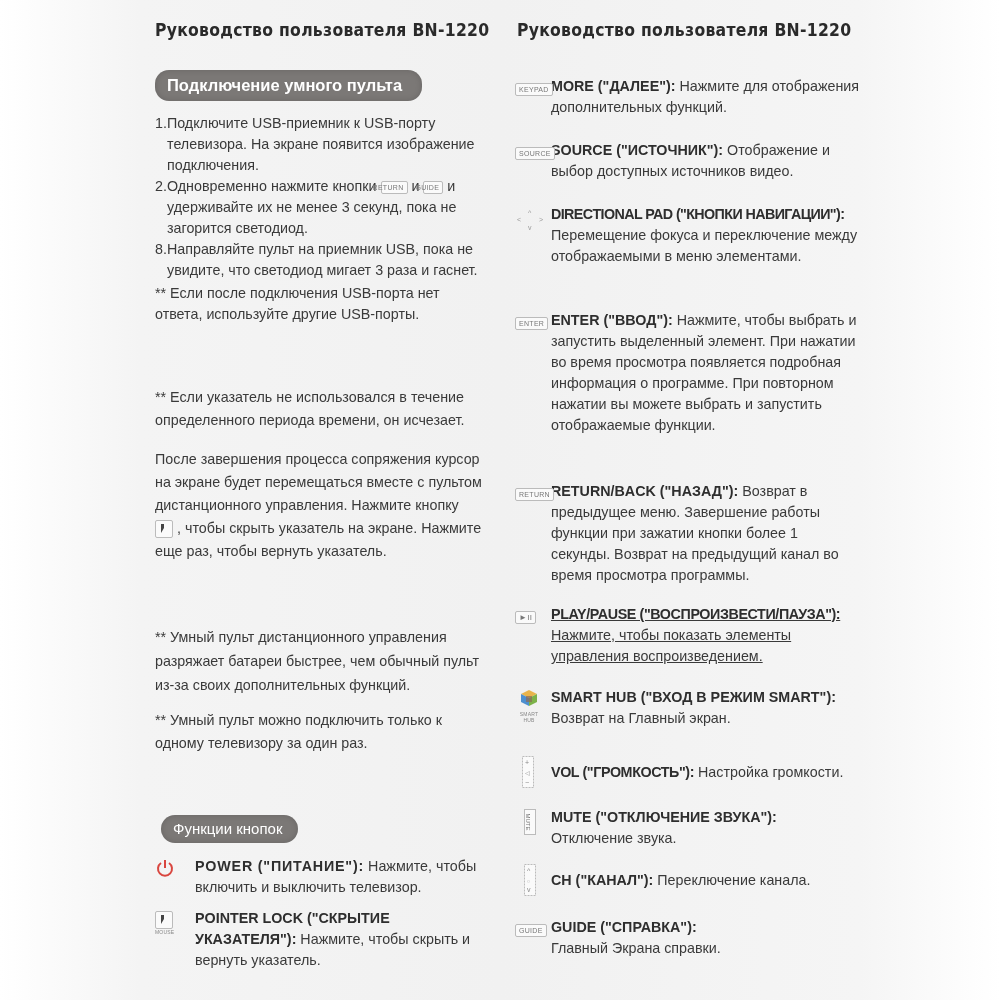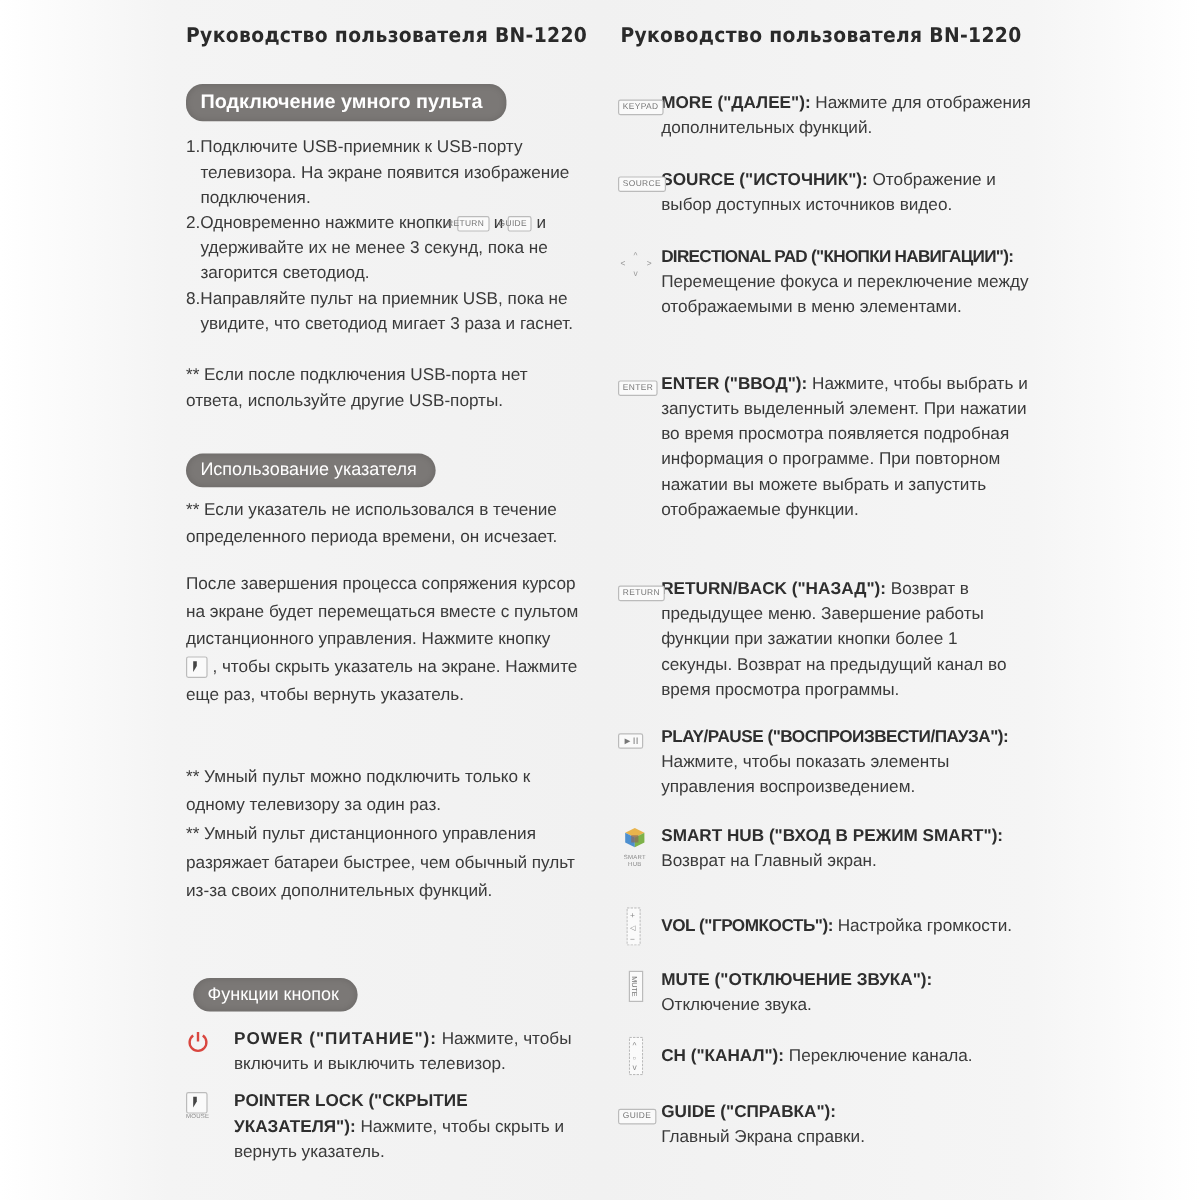--- a/index.html
+++ b/index.html
@@ -66,37 +66,36 @@
       <div style="margin-top:12px;">
         <p class="step">1.Подключите USB-приемник к USB-порту телевизора. На экране появится изображение подключения.</p>
         <p class="step">
           <span>2.Одновременно нажмите кнопки</span>
           <span class="kbd">RETURN</span>
           <span>и</span>
           <span class="kbd">GUIDE</span>
           <span>и удерживайте их не менее 3 секунд, пока не загорится светодиод.</span>
         </p>
         <p class="step">8.Направляйте пульт на приемник USB, пока не увидите, что светодиод мигает 3 раза и гаснет.</p>
-        <p class="para" style="margin-top:22px;">** Если после подключения USB-порта нет ответа, используйте другие USB-порты.</p>
+        <p class="para" style="margin-top:2px;">** Если после подключения USB-порта нет ответа, используйте другие USB-порты.</p>
       </div>
     </div>
 
     <div class="sec" style="top:308px;">
-      <span class="pill">Использование указателя</span>
       <p class="para" style="margin-top:8px;line-height:23px;">** Если указатель не использовался в течение определенного периода времени, он исчезает.</p>
       <p class="para" style="margin-top:16px;line-height:23px;">
         <span>После завершения процесса сопряжения курсор на экране будет перемещаться вместе с пультом дистанционного управления. Нажмите кнопку</span><br>
         <span class="mouse-key"></span>
         <span>, чтобы скрыть указатель на экране. Нажмите еще раз, чтобы вернуть указатель.</span>
       </p>
     </div>
 
     <div class="sec" style="top:555px;">
+      <p class="para" style="line-height:24px;">** Умный пульт дистанционного управления разряжает батареи быстрее, чем обычный пульт из-за своих дополнительных функций.</p>
       <p class="para" style="margin-top:12px;line-height:23px;">** Умный пульт можно подключить только к одному телевизору за один раз.</p>
-      <p class="para" style="line-height:24px;">** Умный пульт дистанционного управления разряжает батареи быстрее, чем обычный пульт из-за своих дополнительных функций.</p>
     </div>
 
     <div class="sec" style="top:745px;">
       <span class="pill" style="margin-left:6px;">Функции кнопок</span>
     </div>
 
     <div class="item" style="top:786px;">
       <span class="icon">
         <svg width="20" height="20" viewBox="0 0 20 20">
           <path d="M6 5 A7 7 0 1 0 14 5" fill="none" stroke="#d9463f" stroke-width="2"></path>
@@ -142,21 +141,21 @@
     <div class="item ritem" style="top:240px;">
       <span class="icon kbd" style="top:7px;">ENTER</span>
       <div class="body"><span class="label">ENTER ("ВВОД"):</span><span> Нажмите, чтобы выбрать и запустить выделенный элемент. При нажатии во время просмотра появляется подробная информация о программе. При повторном нажатии вы можете выбрать и запустить отображаемые функции.</span></div>
     </div>
 
     <div class="item ritem" style="top:411px;">
       <span class="icon kbd" style="top:7px;">RETURN</span>
       <div class="body"><span class="label">RETURN/BACK ("НАЗАД"):</span><span> Возврат в предыдущее меню. Завершение работы функции при зажатии кнопки более 1 секунды. Возврат на предыдущий канал во время просмотра программы.</span></div>
     </div>
 
-    <div class="item ritem" style="top:534px;">
+    <div class="item ritem" style="top:534px;text-decoration:underline;">
       <span class="icon kbd" style="top:7px;font-size:8px;">►II</span>
       <div class="body"><span class="label" style="letter-spacing:-0.4px;">PLAY/PAUSE ("ВОСПРОИЗВЕСТИ/ПАУЗА"):</span><span> Нажмите, чтобы показать элементы управления воспроизведением.</span></div>
     </div>
 
     <div class="item ritem" style="top:617px;">
       <span class="icon" style="left:4px;">
         <svg width="20" height="18" viewBox="0 0 20 18">
           <polygon points="10,1 18,5 10,9 2,5" fill="#e9b44c"></polygon>
           <polygon points="2,5 10,9 10,17 2,13" fill="#4d8fcf"></polygon>
           <polygon points="10,9 18,5 18,13 10,17" fill="#7db249"></polygon>

